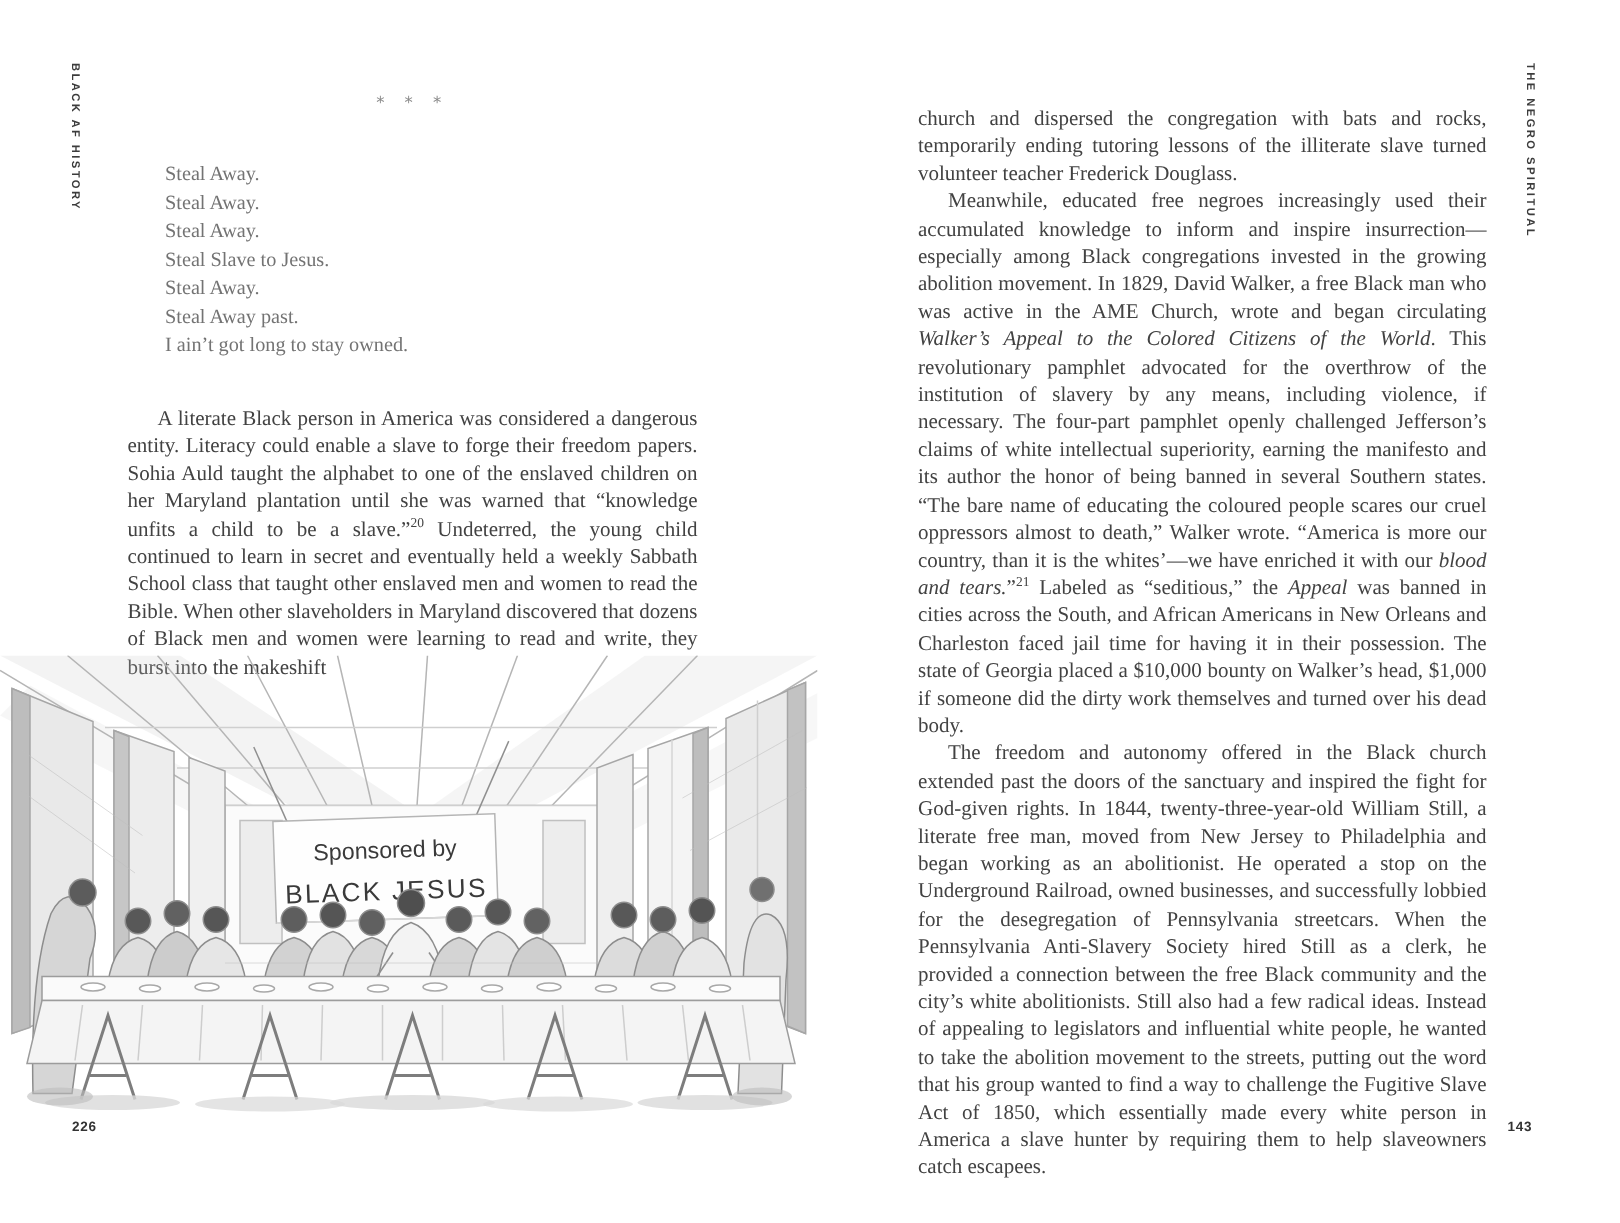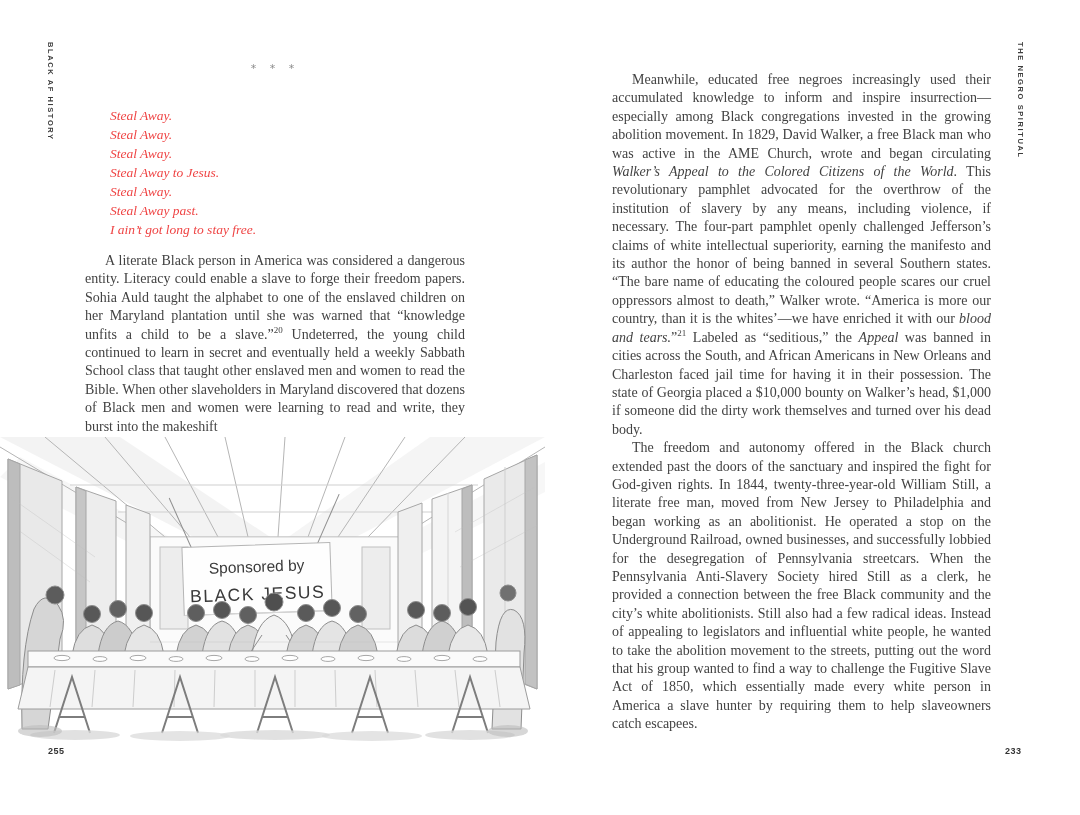--- a/index.html
+++ b/index.html
@@ -4,24 +4,24 @@
 <style>
   html,body{margin:0;padding:0;background:#ffffff;}
   .spread{position:relative;width:1080px;height:815px;background:#ffffff;overflow:hidden;
           font-family:"Liberation Serif", serif;color:#3f3f3f;}
   .running-head{position:absolute;writing-mode:vertical-rl;font-family:"Liberation Sans",sans-serif;
           font-size:7.5px;font-weight:bold;letter-spacing:1.6px;color:#3c3c3c;white-space:nowrap;}
   #left-running-head{left:46px;top:42px;}
   #right-running-head{left:1016px;top:42px;}
   .divider{position:absolute;left:85px;top:62px;width:380px;text-align:center;
           color:#8a8a8a;font-size:11px;letter-spacing:5px;font-family:"DejaVu Sans",sans-serif;}
-  .poem{position:absolute;left:110px;top:106px;font-style:italic;font-size:13.5px;
-          line-height:19px;color:#ef4444;}
+  .poem{position:absolute;left:110px;top:106px;font-size:13.5px;
+          line-height:19px;color:#737373;}
   .body-par{font-size:14px;line-height:18.4px;text-align:justify;color:#424242;
-          hyphens:auto;-webkit-hyphens:auto;}
+          hyphens:auto;margin-top:19px;-webkit-hyphens:auto;}
   #left-paragraph{position:absolute;left:85px;top:252px;width:380px;text-indent:20px;}
   .right-col{position:absolute;left:612px;top:71px;width:379px;}
   .right-col p{margin:0;}
   .right-col p.indent{text-indent:20px;font-family:Liberation Serif, serif;}
   sup{font-size:9px;line-height:0;vertical-align:super;}
   .folio{position:absolute;font-family:"Liberation Sans",sans-serif;font-size:9px;
           font-weight:bold;color:#333;letter-spacing:0.5px;}
   #folio-left{left:48px;top:746px;}
   #folio-right{left:1005px;top:746px;}
   #illustration{position:absolute;left:0;top:437px;width:545px;height:305px;}
@@ -33,24 +33,24 @@
 <div class="spread">
 
   <div id="left-running-head" class="running-head">BLACK AF HISTORY</div>
 
   <div class="divider">* * *</div>
 
   <div class="poem">
     <div>Steal Away.</div>
     <div>Steal Away.</div>
     <div>Steal Away.</div>
-    <div>Steal Away to Jesus.</div>
+    <div>Steal Slave to Jesus.</div>
     <div>Steal Away.</div>
     <div>Steal Away past.</div>
-    <div>I ain’t got long to stay free.</div>
+    <div>I ain’t got long to stay owned.</div>
   </div>
 
   <div id="left-paragraph" class="body-par"><span>A literate Black person in America was considered a dangerous entity. Literacy could enable a slave to forge their freedom papers. Sohia Auld taught the alphabet to one of the enslaved children on her Maryland plantation until she was warned that “knowledge unfits a child to be a slave.”</span><sup>20</sup><span> Undeterred, the young child continued to learn in secret and eventually held a weekly Sabbath School class that taught other enslaved men and women to read the Bible. When other slaveholders in Maryland discovered that dozens of Black men and women were learning to read and write, they burst into the makeshift</span></div>
 
   <svg id="illustration" viewBox="0 0 545 305" xmlns="http://www.w3.org/2000/svg">
 
     <g fill="#c9c9c9">
       <polygon points="0,0 120,0 330,140 300,155" opacity="0.22"></polygon>
       <polygon points="0,40 20,20 300,170 280,182" opacity="0.16"></polygon>
       <polygon points="545,0 430,0 260,120 290,135" opacity="0.18"></polygon>
@@ -201,24 +201,25 @@
 
     <g stroke="#bdbdbd" stroke-width="0.6" opacity="0.6">
       <line x1="10" y1="60" x2="95" y2="120"></line>
         <line x1="14" y1="90" x2="90" y2="145"></line>
       <line x1="455" y1="95" x2="535" y2="50"></line>
         <line x1="460" y1="130" x2="538" y2="88"></line>
       <line x1="150" y1="205" x2="400" y2="205"></line>
     </g>
   </svg>
 
-  <div id="folio-left" class="folio">255</div>
+  <div id="folio-left" class="folio">226</div>
 
   <div class="right-col">
+    <p class="body-par"><span>church and dispersed the congregation with bats and rocks, temporarily ending tutoring lessons of the illiterate slave turned volunteer teacher Frederick Douglass.</span></p>
     <p class="body-par indent"><span>Meanwhile, educated free negroes increasingly used their accumulated knowledge to inform and inspire insurrection—especially among Black congregations invested in the growing abolition movement. In 1829, David Walker, a free Black man who was active in the AME Church, wrote and began circulating </span><i>Walker’s Appeal to the Colored Citizens of the World</i><span>. This revolutionary pamphlet advocated for the overthrow of the institution of slavery by any means, including violence, if necessary. The four-part pamphlet openly challenged Jefferson’s claims of white intellectual superiority, earning the manifesto and its author the honor of being banned in several Southern states. “The bare name of educating the coloured people scares our cruel oppressors almost to death,” Walker wrote. “America is more our country, than it is the whites’—we have enriched it with our </span><i>blood and tears.</i><span>”</span><sup>21</sup><span> Labeled as “seditious,” the </span><i>Appeal</i><span> was banned in cities across the South, and African Americans in New Orleans and Charleston faced jail time for having it in their possession. The state of Georgia placed a $10,000 bounty on Walker’s head, $1,000 if someone did the dirty work themselves and turned over his dead body.</span></p>
     <p class="body-par indent"><span>The freedom and autonomy offered in the Black church extended past the doors of the sanctuary and inspired the fight for God-given rights. In 1844, twenty-three-year-old William Still, a literate free man, moved from New Jersey to Philadelphia and began working as an abolitionist. He operated a stop on the Underground Railroad, owned businesses, and successfully lobbied for the desegregation of Pennsylvania streetcars. When the Pennsylvania Anti-Slavery Society hired Still as a clerk, he provided a connection between the free Black community and the city’s white abolitionists. Still also had a few radical ideas. Instead of appealing to legislators and influential white people, he wanted to take the abolition movement to the streets, putting out the word that his group wanted to find a way to challenge the Fugitive Slave Act of 1850, which essentially made every white person in America a slave hunter by requiring them to help slaveowners catch escapees.</span></p>
   </div>
 
   <div id="right-running-head" class="running-head">THE NEGRO SPIRITUAL</div>
 
-  <div id="folio-right" class="folio">233</div>
+  <div id="folio-right" class="folio">143</div>
 
 </div>
 
 </body></html>

